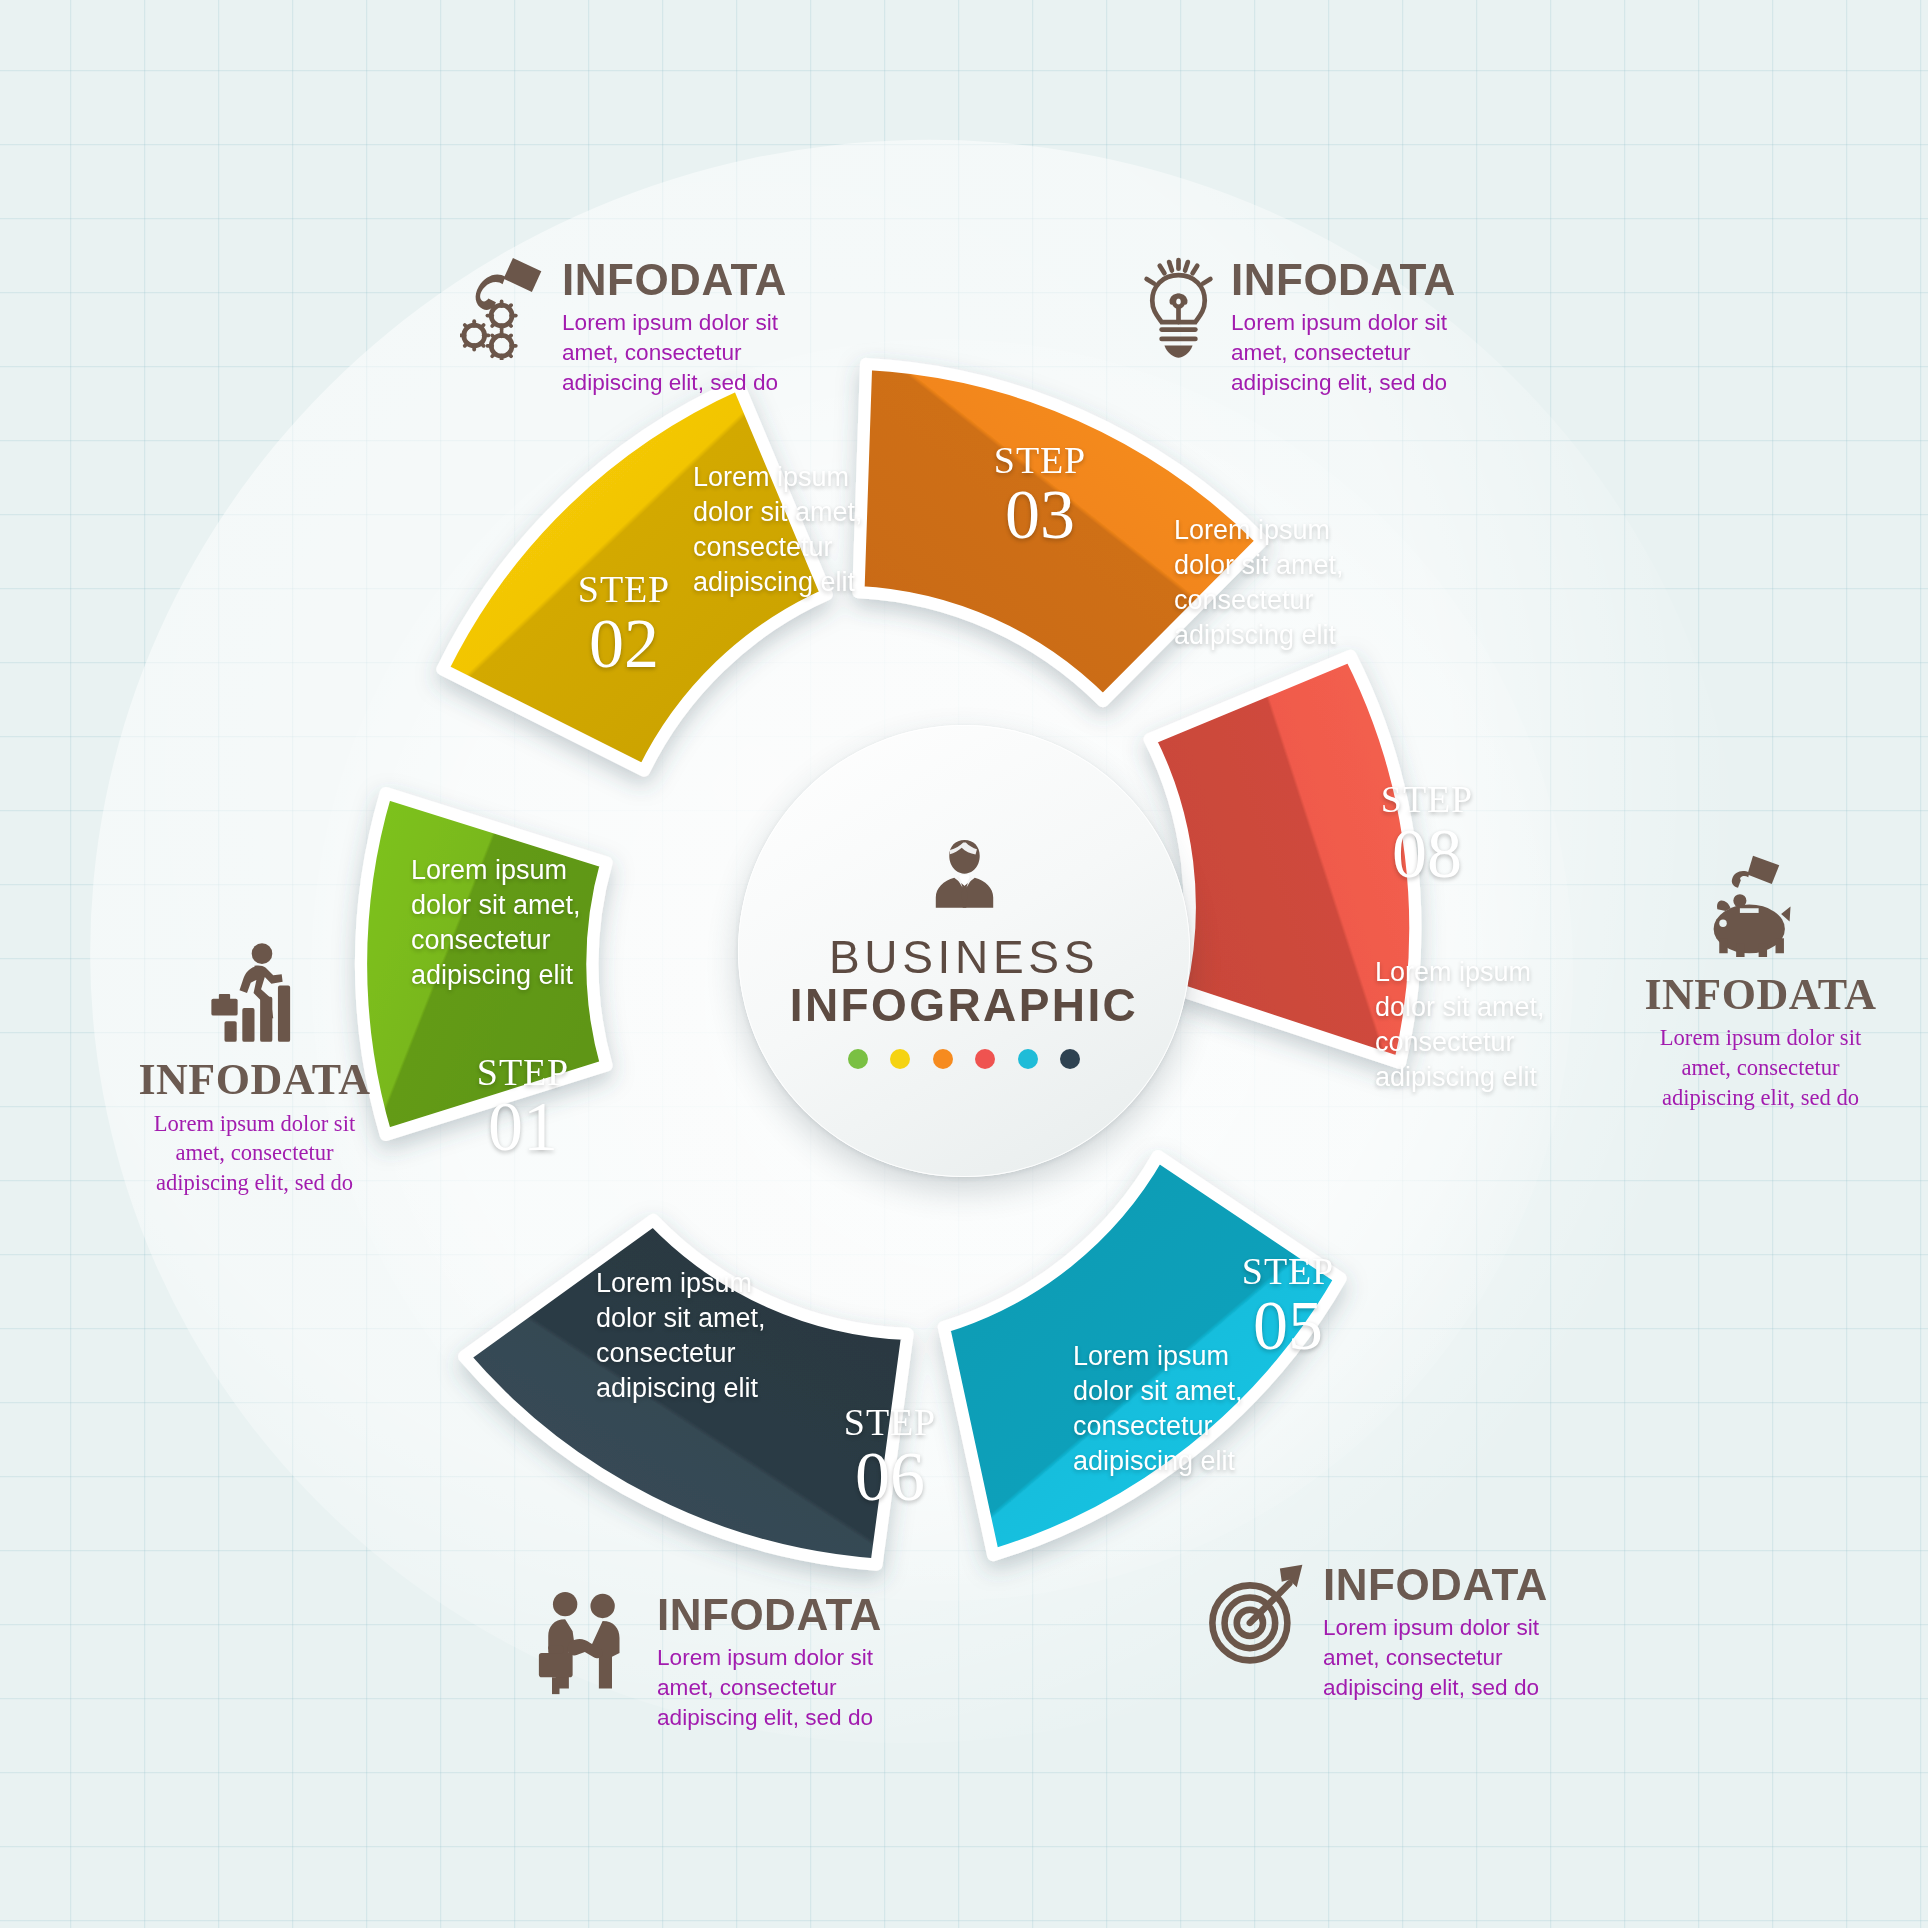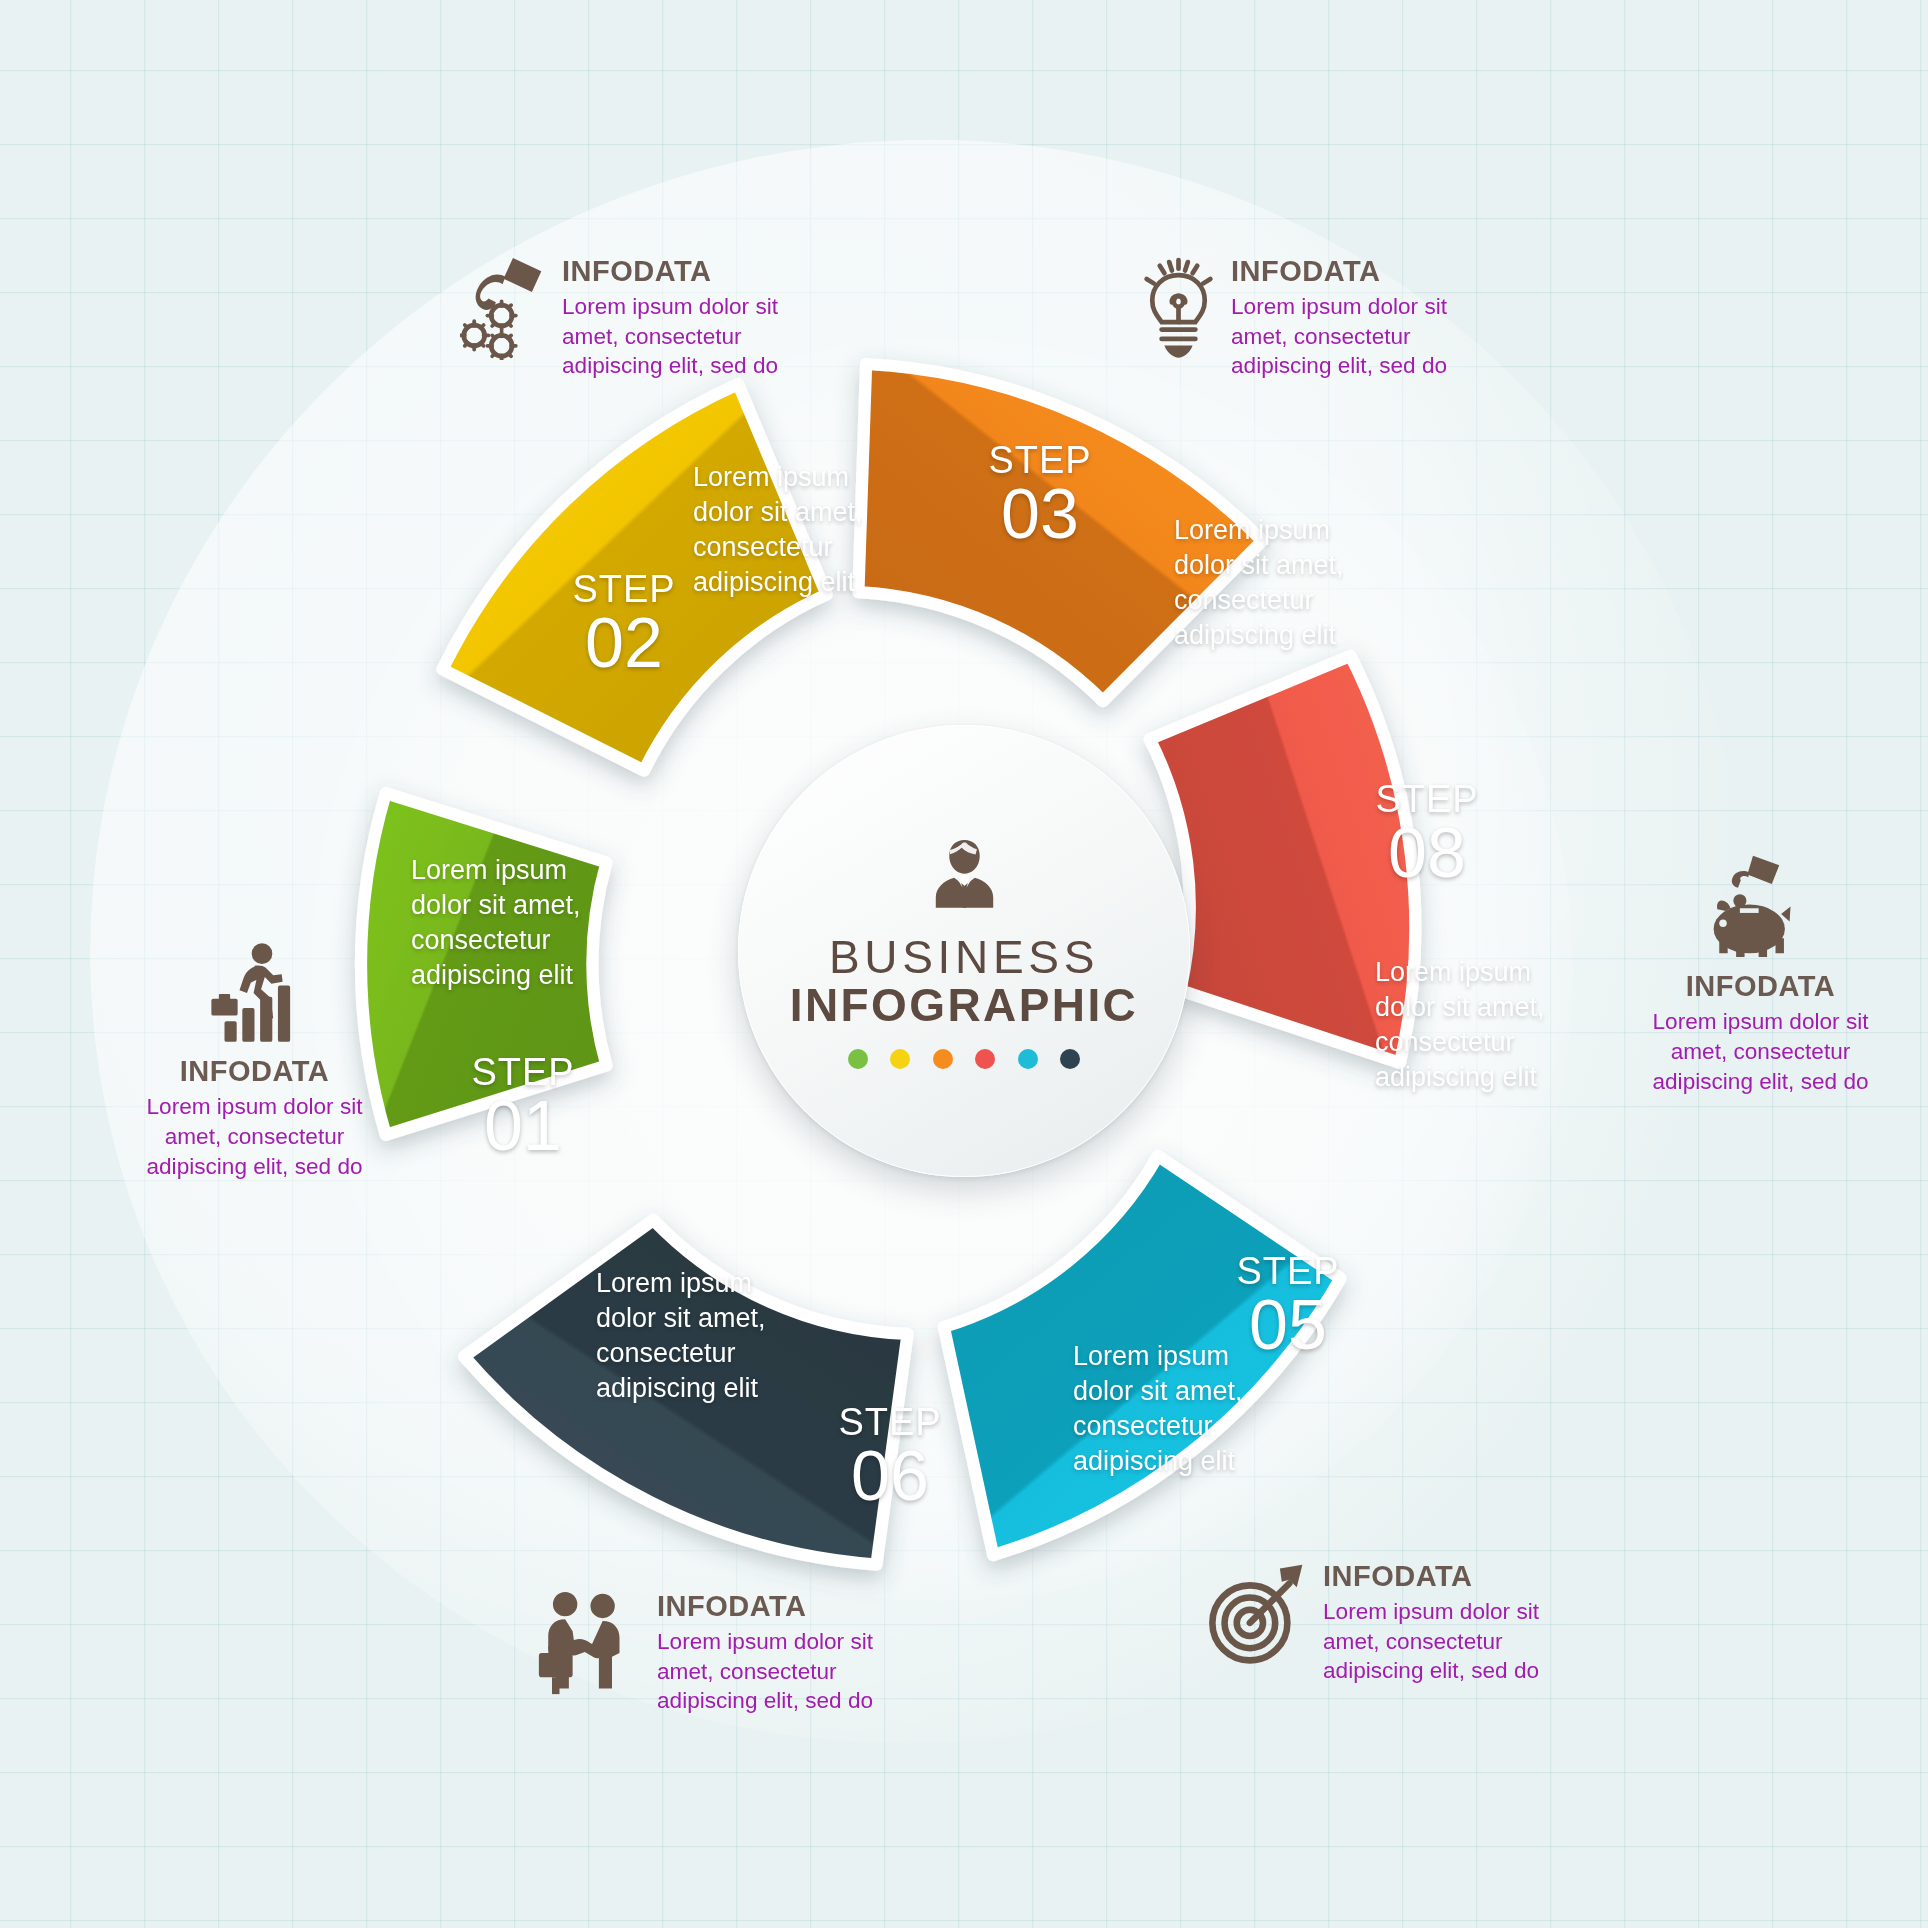--- a/index.html
+++ b/index.html
@@ -117,34 +117,34 @@
     line-height: 1.30;
     text-shadow: 0 1.9px 4.7px rgba(0,0,0,0.22);
     pointer-events: none;
   }
 
   
   .info-block { position: absolute; display: flex; gap: 15px; }
   .info-icon { flex: 0 0 auto; }
   .info-text-wrap { }
   .info-title {
-    font-size: 29px;
+    font-size: 44px;
     font-weight: 700;
     color: #6b5a51;
     letter-spacing: 0.5px;
     line-height: 1.1;
     margin-bottom: 3.8px;
   }
   .info-desc {
     font-size: 22.6px;
     color: #a21caf;
     line-height: 1.32;
   }
   .ta-left { text-align: left; }
-  .ta-center { text-align: center; }
+  .ta-center { text-align: center; font-family: Liberation Serif, serif; }
   .info-col { position:absolute; display:flex; flex-direction: column; align-items:center;}
 </style>
 </head>
 <body>
 
 <div id="stage">
 
   <div id="grid-bg"></div>
   <div class="blob" id="blob-outer"></div>
   <div class="blob" id="blob-inner"></div>

